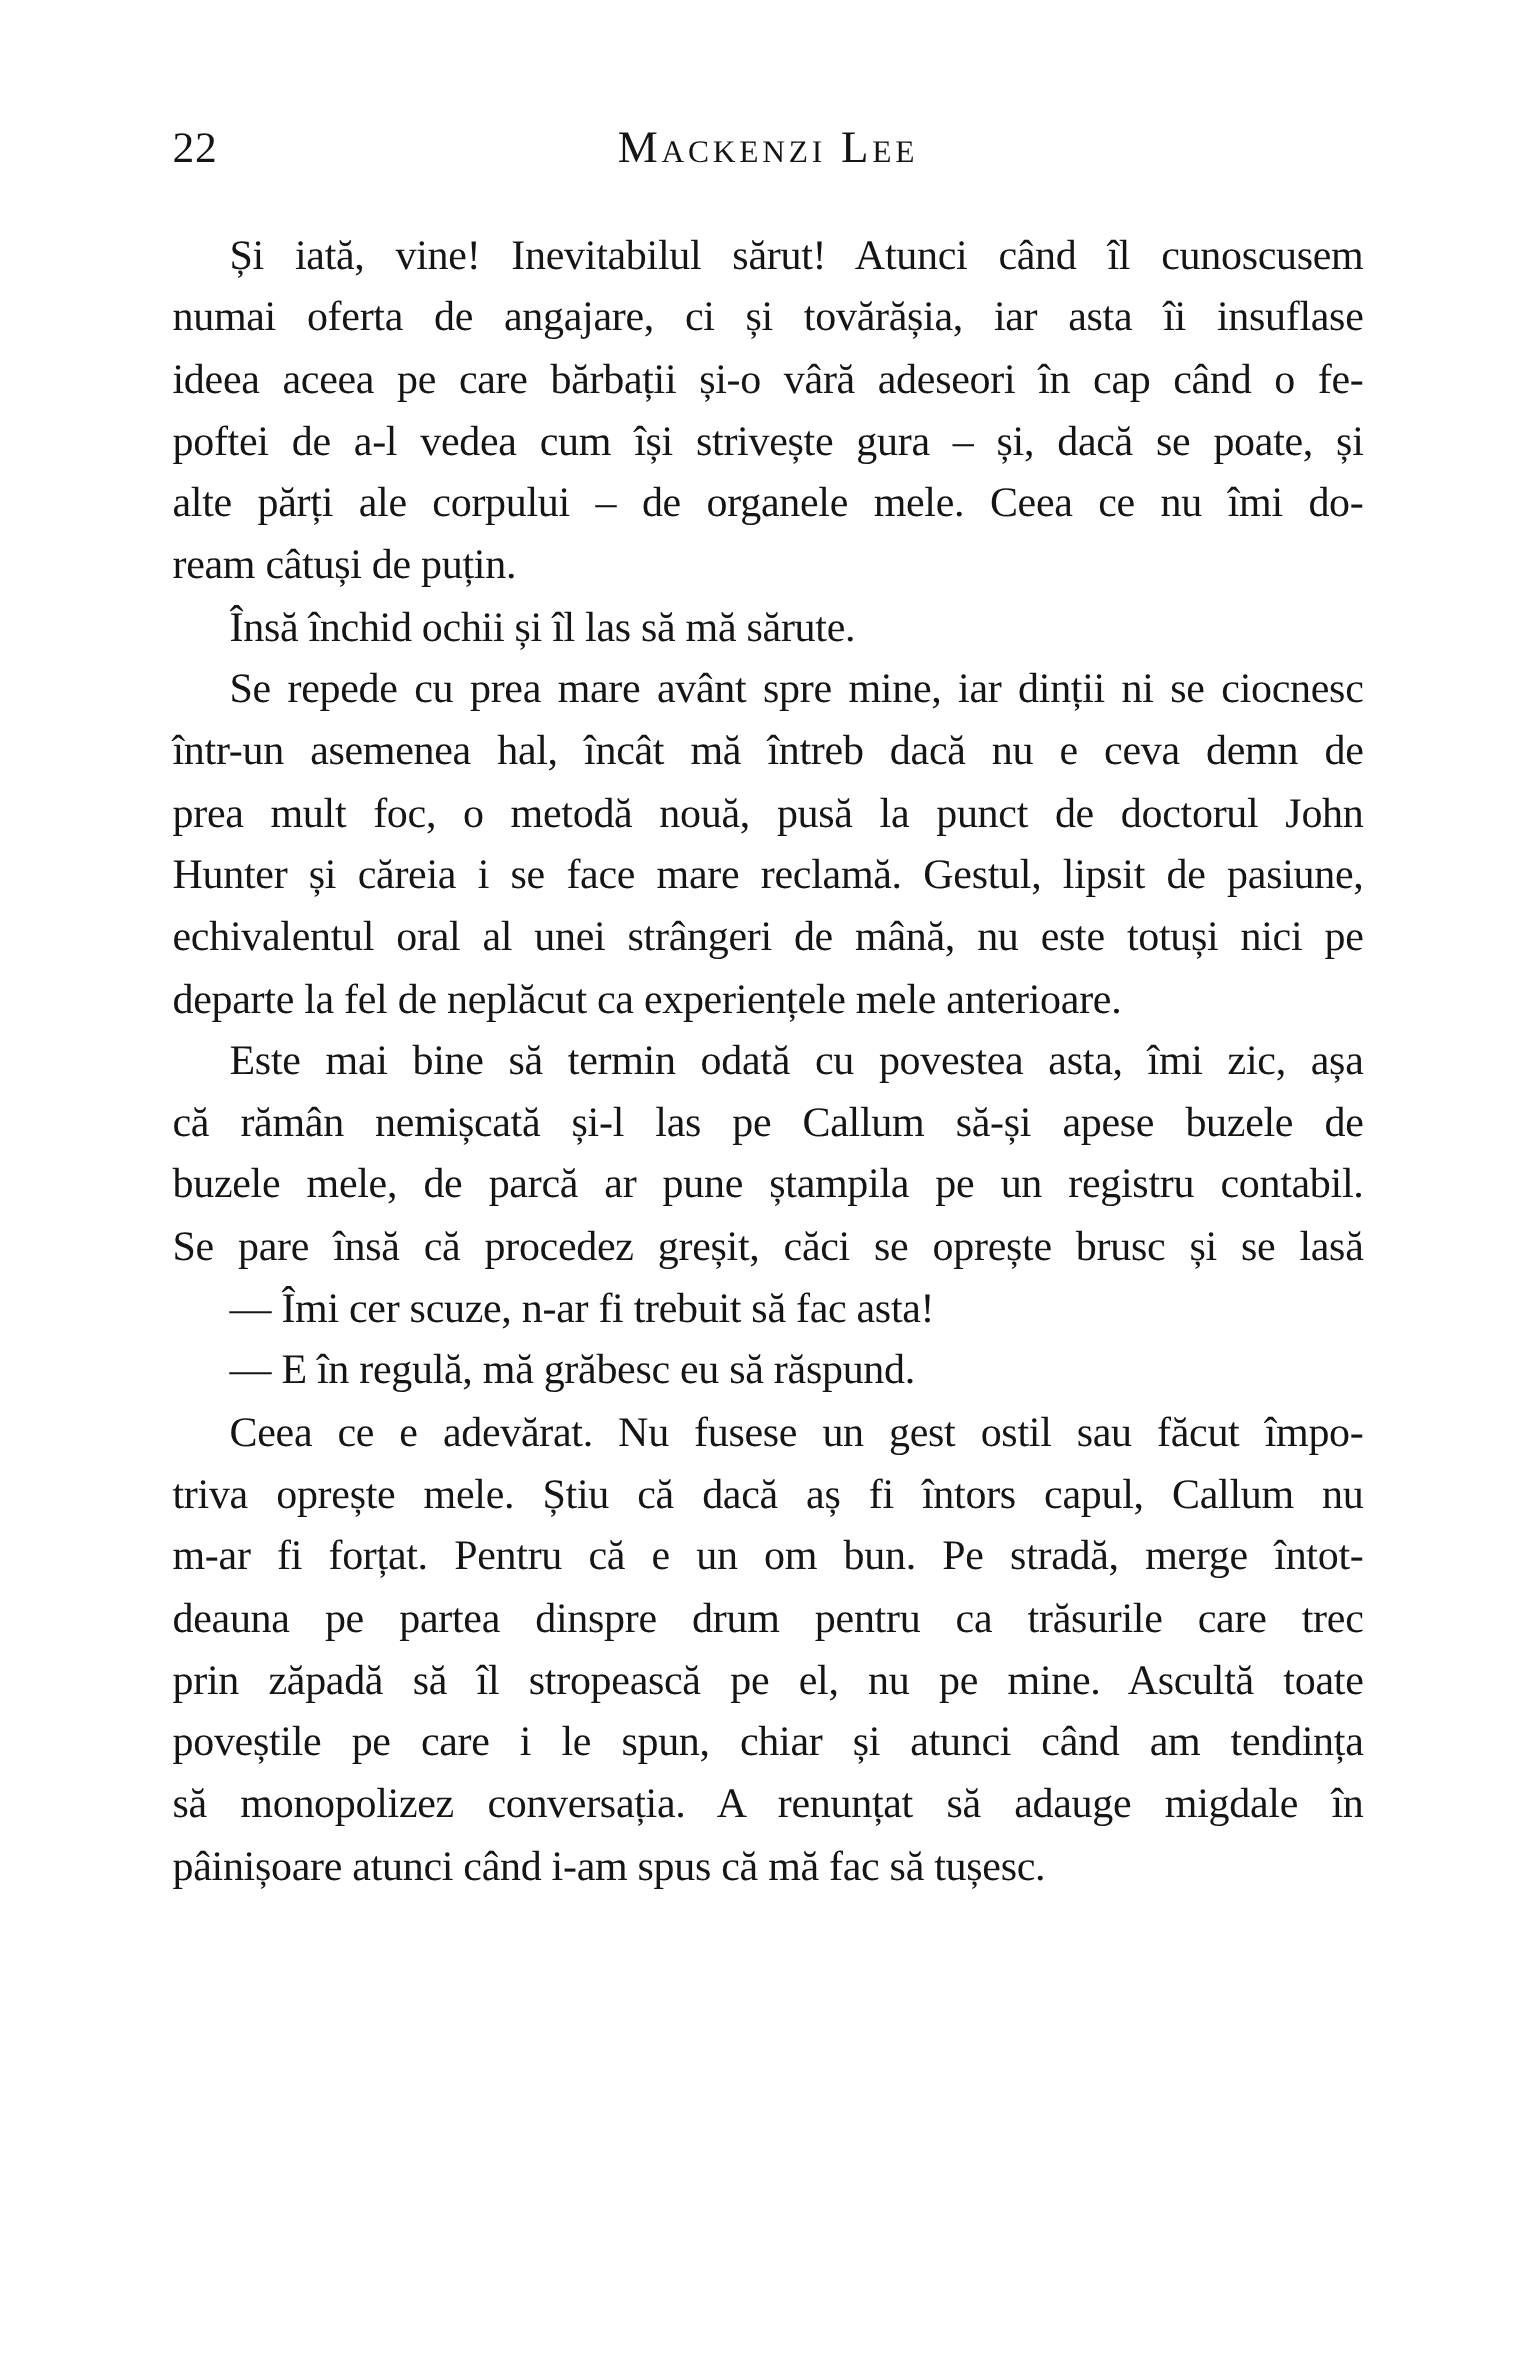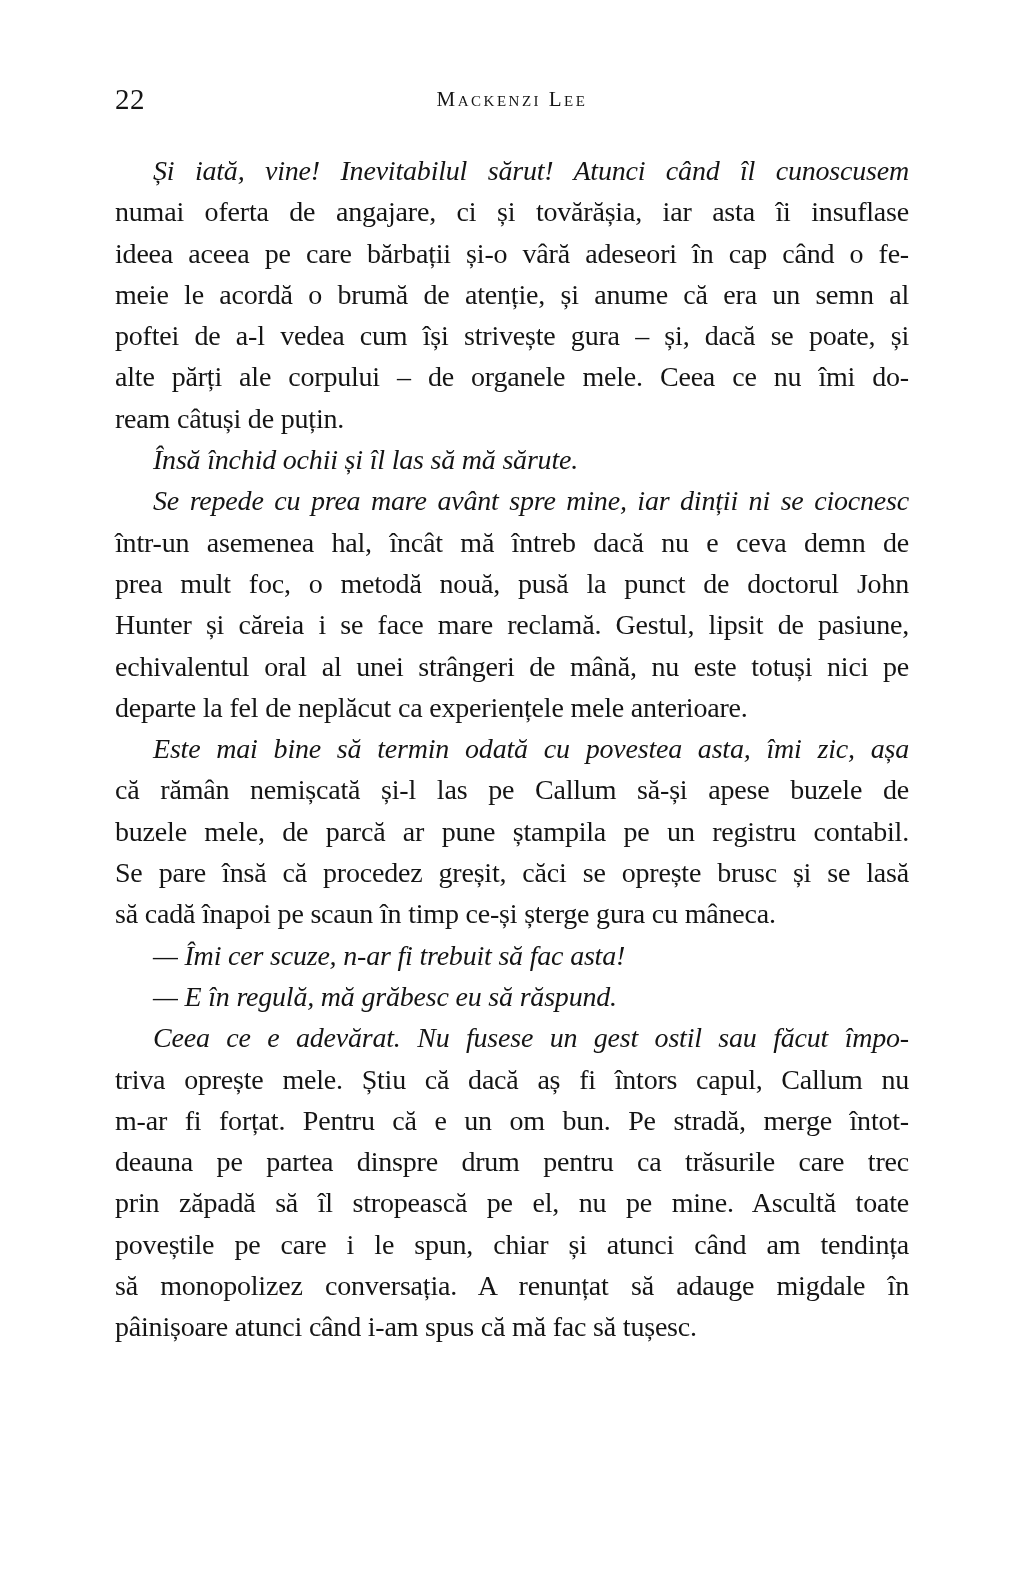--- a/index.html
+++ b/index.html
@@ -31,21 +31,21 @@
     line-height: 34px;
     letter-spacing: 0.5px;
   }
   .running-header {
     position: absolute;
     left: 0;
     right: 0;
     top: 0;
     text-align: center;
     font-variant: small-caps;
-    font-size: 21px;
+    font-size: 30px;
     line-height: 34px;
     letter-spacing: 2.5px;
   }
   .text-block {
     position: absolute;
     top: 150px;
     left: 115px;
     width: 794px;
   }
   .para {
@@ -55,61 +55,58 @@
   .line {
     font-size: 28px;
     line-height: 41.3px;
     letter-spacing: -0.2px;
     text-align: justify;
     text-align-last: justify;
     white-space: normal;
   }
   .line.first {
     text-indent: 38px;
-    font-style: italic;
   }
   .line.last {
     text-align-last: left;
   }
 </style>
 </head>
 <body>
 
 <div class="page">
   <div class="header-row">
     <div class="page-number">22</div>
     <div class="running-header">Mackenzi Lee</div>
   </div>
   <div class="text-block">
       <div class="para">
         <div class="line first">Și iată, vine! Inevitabilul sărut! Atunci când îl cunoscusem</div>
         <div class="line">numai oferta de angajare, ci și tovărășia, iar asta îi insuflase</div>
         <div class="line">ideea aceea pe care bărbații și-o vâră adeseori în cap când o fe-</div>
-        <div class="line">meie le acordă o brumă de atenție, și anume că era un semn al</div>
         <div class="line">poftei de a-l vedea cum își strivește gura – și, dacă se poate, și</div>
         <div class="line">alte părți ale corpului – de organele mele. Ceea ce nu îmi do-</div>
         <div class="line last">ream câtuși de puțin.</div>
       </div>
       <div class="para">
         <div class="line first last">Însă închid ochii și îl las să mă sărute.</div>
       </div>
       <div class="para">
         <div class="line first">Se repede cu prea mare avânt spre mine, iar dinții ni se ciocnesc</div>
         <div class="line">într-un asemenea hal, încât mă întreb dacă nu e ceva demn de</div>
         <div class="line">prea mult foc, o metodă nouă, pusă la punct de doctorul John</div>
         <div class="line">Hunter și căreia i se face mare reclamă. Gestul, lipsit de pasiune,</div>
         <div class="line">echivalentul oral al unei strângeri de mână, nu este totuși nici pe</div>
         <div class="line last">departe la fel de neplăcut ca experiențele mele anterioare.</div>
       </div>
       <div class="para">
         <div class="line first">Este mai bine să termin odată cu povestea asta, îmi zic, așa</div>
         <div class="line">că rămân nemișcată și-l las pe Callum să-și apese buzele de</div>
         <div class="line">buzele mele, de parcă ar pune ștampila pe un registru contabil.</div>
         <div class="line">Se pare însă că procedez greșit, căci se oprește brusc și se lasă</div>
-        <div class="line last">să cadă înapoi pe scaun în timp ce-și șterge gura cu mâneca.</div>
       </div>
       <div class="para">
         <div class="line first last">— Îmi cer scuze, n-ar fi trebuit să fac asta!</div>
       </div>
       <div class="para">
         <div class="line first last">— E în regulă, mă grăbesc eu să răspund.</div>
       </div>
       <div class="para">
         <div class="line first">Ceea ce e adevărat. Nu fusese un gest ostil sau făcut împo-</div>
         <div class="line">triva oprește mele. Știu că dacă aș fi întors capul, Callum nu</div>

